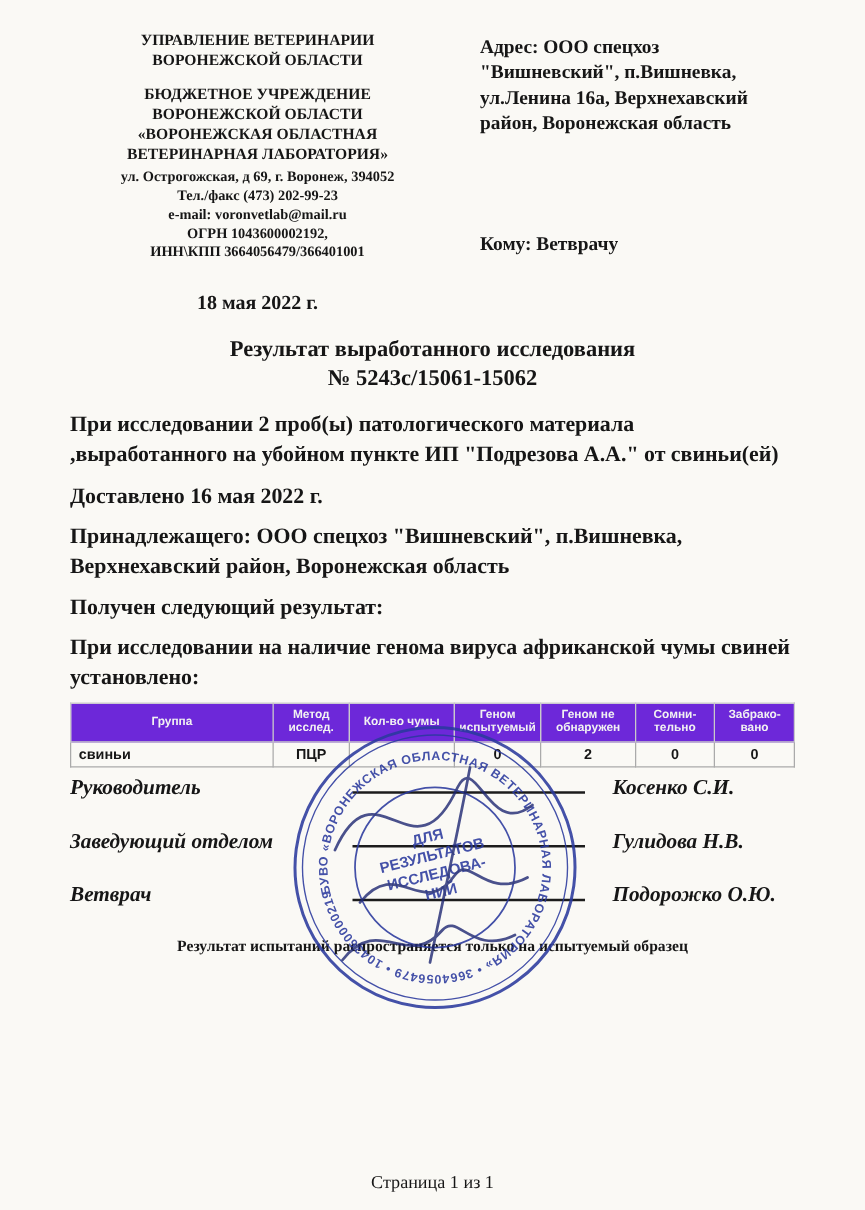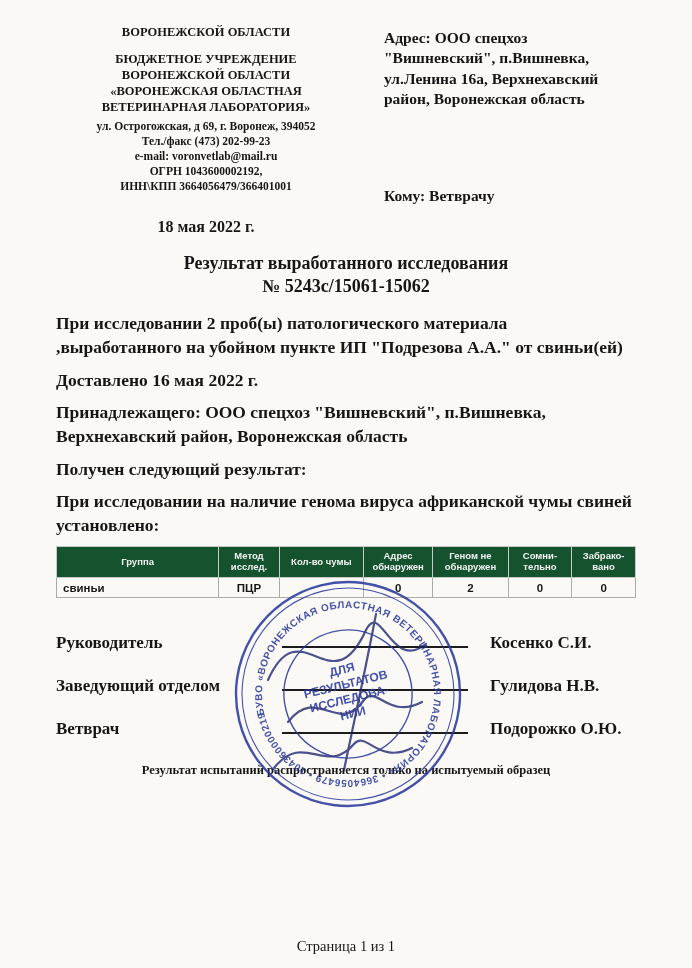--- a/index.html
+++ b/index.html
@@ -27,33 +27,33 @@
   
   .doc-title { text-align: center; font-weight: bold; font-size: 18px; line-height: 1.3; margin-top: 16px; }
 
   
   .body-text { margin-top: 14px; width: 578px; }
   .body-text p { font-weight: bold; font-size: 17.5px; line-height: 1.35; margin: 9px 0; }
 
   
   table.results { width: 100%; border-collapse: collapse; margin-top: 6px; font-family: "Liberation Sans", sans-serif; }
   table.results th {
-    background: #14532d; color: #f2f2f2;
+    background: #6d28d9; color: #f2f2f2;
     font-size: 9.5px; font-weight: bold; line-height: 1.15;
     border: 1px solid #c9c9c9; padding: 4px 2px; text-align: center; vertical-align: middle;
   }
   table.results td {
     font-size: 11.5px; font-weight: bold;
     border: 1px solid #aaa; padding: 0 4px; text-align: center; height: 20px;
   }
   table.results td.c0 { text-align: left; padding-left: 6px; }
   .w0{width:28%}.w1{width:10.5%}.w2{width:14.5%}.w3{width:12%}.w4{width:13%}.w5{width:11%}.w6{width:11%}
 
   
-  .signatures { margin-top: 35px; }
+  .signatures { margin-top: 6px; font-style: italic; }
   .sig-row { display: flex; align-items: flex-end; margin-bottom: 23px; font-weight: bold; font-size: 17px; }
   .sig-role { width: 220px; }
   .sig-line { flex: 1; border-bottom: 2px solid #1c1c1c; margin: 0 22px 5px 6px; height: 14px; }
   .sig-name { width: 146px; }
 
   
   .footer-note { text-align: center; font-weight: bold; font-size: 12.5px; margin-top: 24px; }
   .page-num { position: absolute; bottom: 13px; left: 0; width: 100%; text-align: center; font-size: 14.5px; }
 
   
@@ -61,20 +61,21 @@
   .stamp text, .stamp textPath { font-family: "Liberation Sans", sans-serif; }
 </style>
 </head>
 <body>
 
 <div class="page">
 
   <div class="header">
     <div class="left-col">
       <div class="dept">
+        <div>УПРАВЛЕНИЕ ВЕТЕРИНАРИИ</div>
         <div>ВОРОНЕЖСКОЙ ОБЛАСТИ</div>
       </div>
       <div class="inst">
         <div>БЮДЖЕТНОЕ УЧРЕЖДЕНИЕ</div>
         <div>ВОРОНЕЖСКОЙ ОБЛАСТИ</div>
         <div>«ВОРОНЕЖСКАЯ ОБЛАСТНАЯ</div>
         <div>ВЕТЕРИНАРНАЯ ЛАБОРАТОРИЯ»</div>
       </div>
       <div class="contact">
         <div>ул. Острогожская, д 69, г. Воронеж, 394052</div>
@@ -103,21 +104,21 @@
     <p>Получен следующий результат:</p>
     <p>При исследовании на наличие генома вируса африканской чумы свиней установлено:</p>
   </div>
 
   <table class="results">
     <thead>
       <tr>
         <th class="w0">Группа</th>
         <th class="w1">Метод исслед.</th>
         <th class="w2">Кол-во чумы</th>
-        <th class="w3">Адрес обнаружен</th>
+        <th class="w3">Геном испытуемый</th>
         <th class="w4">Геном не обнаружен</th>
         <th class="w5">Сомни- тельно</th>
         <th class="w6">Забрако- вано</th>
       </tr>
     </thead>
     <tbody>
       <tr>
         <td class="c0">свиньи</td>
         <td>ПЦР</td>
         <td></td>

